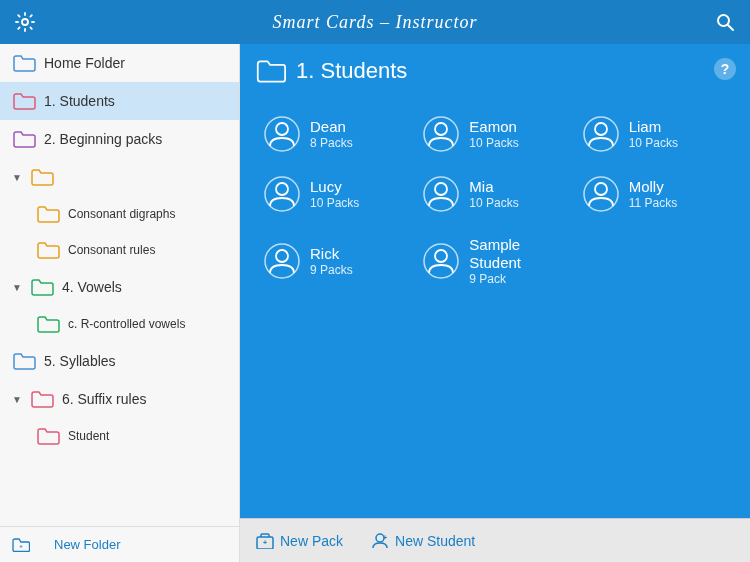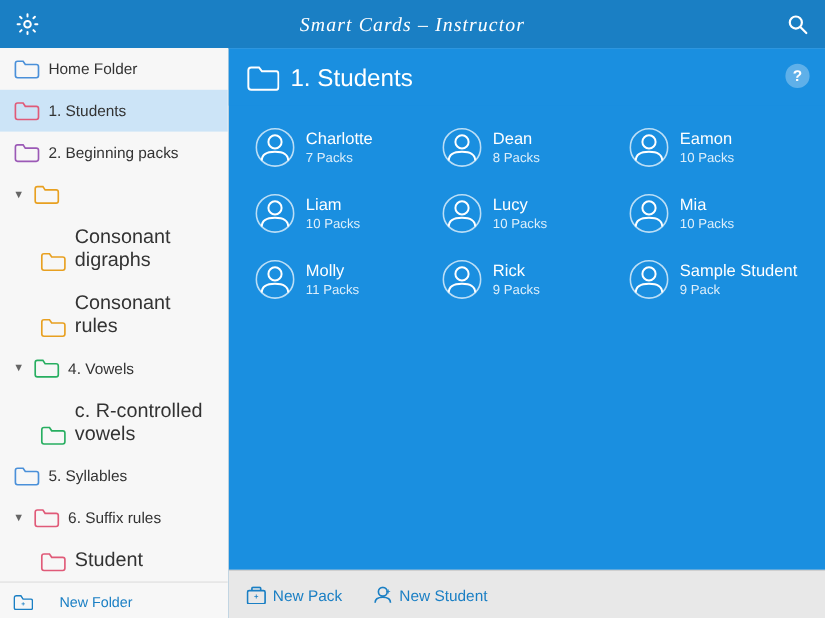--- a/index.html
+++ b/index.html
@@ -44,21 +44,21 @@
 
     
     .main-layout {
       display: flex;
       width: 750px;
       height: 518px;
     }
 
     
     .sidebar {
-      width: 208px;
+      width: 240px;
       height: 518px;
       background: #f7f7f7;
       border-right: 1px solid #ddd;
       overflow-y: auto;
       display: flex;
       flex-direction: column;
     }
     .sidebar-item {
       display: flex;
       align-items: center;
@@ -78,24 +78,24 @@
     }
     .sidebar-item .label {
       flex: 1;
     }
     .sidebar-item .chevron {
       font-size: 10px;
       color: #666;
     }
     .sidebar-sub-item {
       display: flex;
-      align-items: flex-end;
+      align-items: center;
       padding: 9px 12px 9px 36px;
       cursor: pointer;
-      font-size: 18px;
+      font-size: 12px;
       color: #333;
       gap: 8px;
     }
     .sidebar-footer {
       margin-top: auto;
       padding: 10px 12px;
       display: flex;
       align-items: center;
       gap: 24px;
       color: #1a7fc4;
@@ -320,31 +320,20 @@
     <div class="content-header">
 
       <svg class="content-header-icon" width="34" height="26" viewBox="0 0 34 26">
         <path d="M2 5 Q2 2 5 2 L13 2 L16 6 L31 6 Q33 6 33 9 L33 22 Q33 25 31 25 L5 25 Q2 25 2 22 Z" fill="none" stroke="white" stroke-width="2"></path>
       </svg>
       <span class="content-header-title">1. Students</span>
       <div class="help-badge">?</div>
     </div>
 
     <div class="students-grid" id="students-grid">
-    <div class="student-card">
-      <svg class="student-avatar" width="36" height="36" viewBox="0 0 36 36">
-        <circle cx="18" cy="18" r="17" fill="none" stroke="rgba(255,255,255,0.7)" stroke-width="1.5"></circle>
-        <circle cx="18" cy="13" r="6" fill="none" stroke="white" stroke-width="1.8"></circle>
-        <path d="M6 30 Q6 22 18 22 Q30 22 30 30" fill="none" stroke="white" stroke-width="1.8"></path>
-      </svg>
-          <div class="student-info">
-            <div class="student-name">Charlotte</div>
-            <div class="student-packs">7 Packs</div>
-          </div>
-        </div>
         <div class="student-card">
       <svg class="student-avatar" width="36" height="36" viewBox="0 0 36 36">
         <circle cx="18" cy="18" r="17" fill="none" stroke="rgba(255,255,255,0.7)" stroke-width="1.5"></circle>
         <circle cx="18" cy="13" r="6" fill="none" stroke="white" stroke-width="1.8"></circle>
         <path d="M6 30 Q6 22 18 22 Q30 22 30 30" fill="none" stroke="white" stroke-width="1.8"></path>
       </svg>
           <div class="student-info">
             <div class="student-name">Dean</div>
             <div class="student-packs">8 Packs</div>
           </div>

